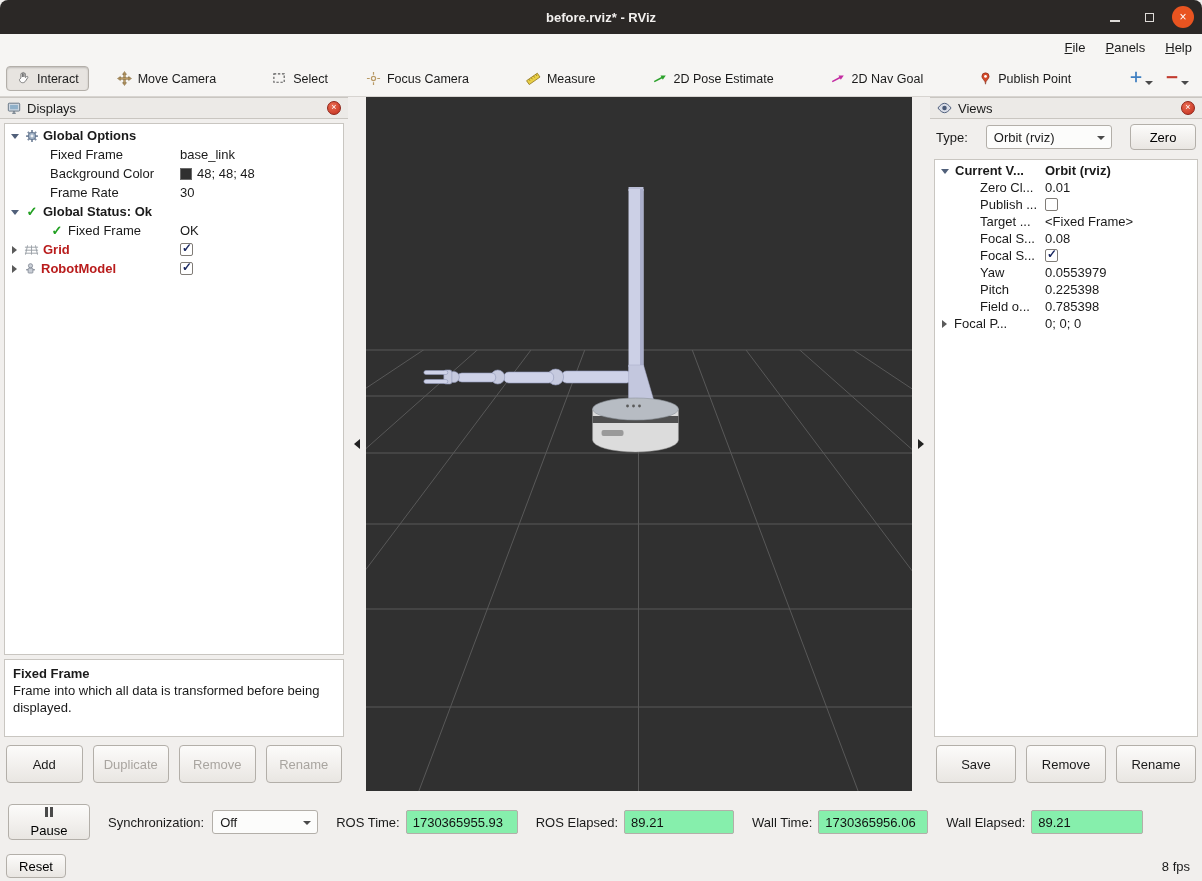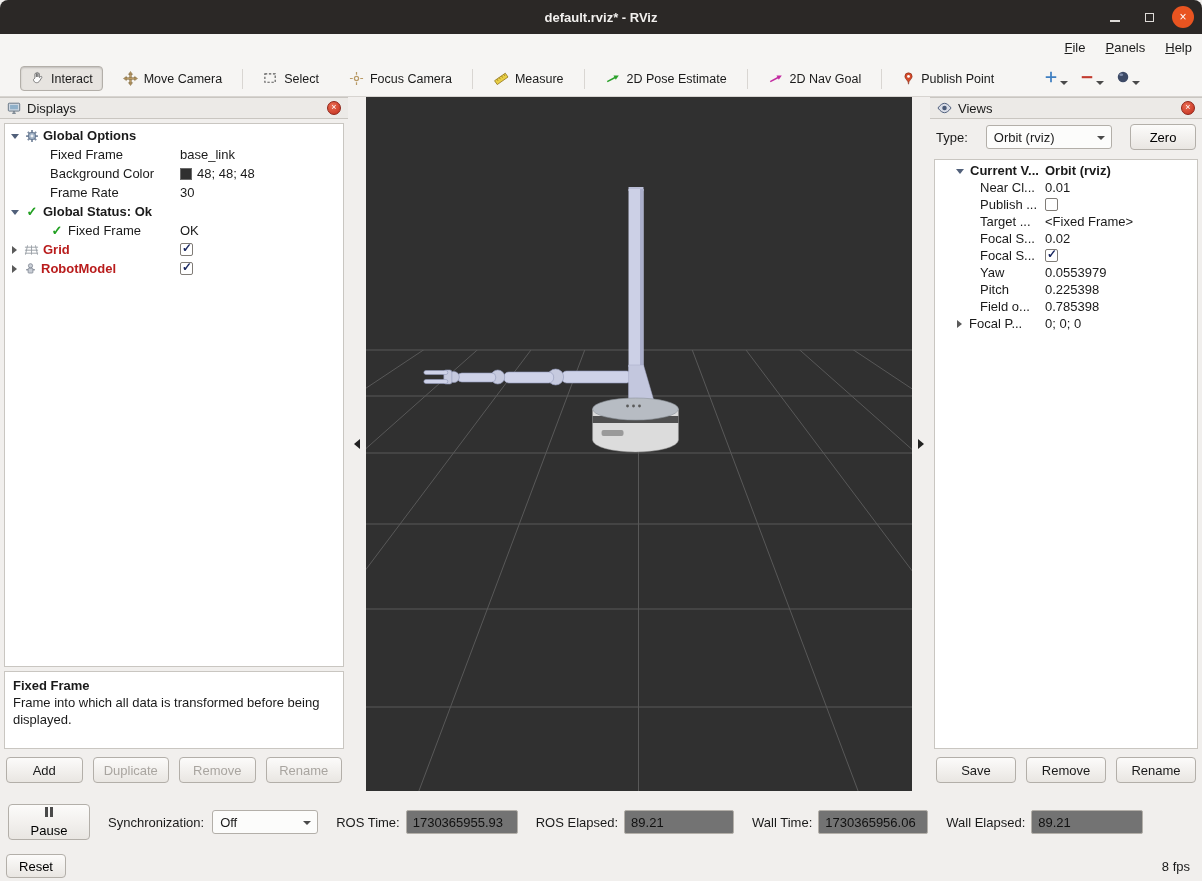--- a/index.html
+++ b/index.html
@@ -17,21 +17,21 @@
   .winbtn .max-box { width:9px; height:9px; border:1.5px solid #dedbd8; }
   .winbtn.close { background:#e95420; border-radius:50%; color:#fff; font-size:12px; line-height:1; }
 
   
   .menubar { height:27px; background:#f6f5f3; display:flex; align-items:center; padding-left:8px; flex:0 0 auto;justify-content:flex-end; }
   .menu-item { display:inline-block; padding:4px 10px; font-size:13px; }
   .menu-item::first-letter { text-decoration:underline; }
 
   
   .toolbar { height:36px; background:#f6f5f3; border-bottom:1px solid #d7d4d0; display:flex;
-             align-items:center; padding:0 20px; gap:10px; flex:0 0 auto; }
+             align-items:center; padding:0 6px; gap:18px; flex:0 0 auto; }
   .tool { display:flex; align-items:center; gap:6px; padding:4px 9px; border:1px solid transparent;
           border-radius:4px; font-size:12.5px; white-space:nowrap; background:transparent; }
   .tool.active { background:#e7e4e0; border-color:#b3afa9; box-shadow:inset 0 1px 2px rgba(0,0,0,.18); }
   .vsep { width:1px; height:20px; background:#d9d6d2; }
   .icon-cluster { display:flex; align-items:center; gap:8px; margin-left:28px; }
   .icon-btn { display:flex; align-items:flex-end; gap:2px; padding:2px; }
   .dd-caret { width:0; height:0; border-left:4px solid transparent; border-right:4px solid transparent;
               border-top:4px solid #4a4a4a; margin-bottom:2px; }
 
   
@@ -52,42 +52,42 @@
             color:#fff; font-size:9px; line-height:11px; text-align:center; }
   .pclose::after { content:"×"; }
 
   .white-box { background:#fff; border:1px solid #c9c6c1; }
   .tree { margin:4px; flex:1 1 auto; overflow:hidden; padding-top:2px; min-height:0; }
 
   .trow { display:flex; height:19px; align-items:center; }
   .trow-sm { height:17px; }
   .tname { display:flex; align-items:center; gap:4px; white-space:nowrap; overflow:hidden; flex:0 0 auto; }
   .d-name { width:170px; padding-left:4px; }
-  .v-name { width:105px; padding-left:19px; }
+  .v-name { width:105px; padding-left:4px; }
   .tval { flex:1; display:flex; align-items:center; gap:5px; padding-left:5px; white-space:nowrap; overflow:hidden; }
   .bold { font-weight:bold; }
   .disp-blue { color:#b91c1c; font-weight:bold; }
   .ind-child { padding-left:45px; }
   .ind-child-icon { padding-left:45px; }
   .ind-sub { }
 
   .exp { flex:0 0 auto; width:0; height:0; }
   .exp-down { border-top:5px solid #51607a; border-left:4px solid transparent; border-right:4px solid transparent; margin:2px 2px 0 2px; }
   .exp-right { border-left:5px solid #5a5a5a; border-top:4px solid transparent; border-bottom:4px solid transparent; margin:0 3px; }
 
   .cb { width:13px; height:13px; background:#fff; border:1px solid #807c77; border-radius:2px; position:relative; flex:0 0 auto; }
   .cb.checked::after { content:"✓"; position:absolute; left:1px; top:-3px; font-size:12px; font-weight:bold; color:#17255f; }
   .swatch { width:12px; height:12px; background:#303030; border:1px solid #6a6a6a; flex:0 0 auto; }
   .check-icon { color:#22a022; font-weight:bold; font-size:13px; width:14px; text-align:center; flex:0 0 auto; }
   .check-icon::after { content:"✓"; }
   .ticon { display:flex; align-items:center; flex:0 0 auto; }
 
   .help-box { margin:0 4px 4px 4px; height:78px; padding:6px 8px; line-height:1.3; font-size:13px; flex:0 0 auto; }
   .btn-row { display:flex; gap:10px; padding:4px 6px 8px 6px; flex:0 0 auto; }
-  button.std { flex:1; height:26px; background:linear-gradient(#fcfbfa,#e9e6e2); border:1px solid #b3afa9;
+  button.std { flex:1; height:38px; background:linear-gradient(#fcfbfa,#e9e6e2); border:1px solid #b3afa9;
                border-radius:4px; font-family:inherit; font-size:13px; color:#1a1a1a; }
   button.std.disabled { color:#a9a5a0; }
 
   
   .type-row { display:flex; align-items:center; gap:18px; padding:5px 6px; flex:0 0 auto; }
   .combo { height:24px; background:#fcfcfb; border:1px solid #b3afa9; border-radius:3px;
            display:flex; align-items:center; padding:0 22px 0 7px; position:relative; font-size:13px; }
   .combo .dd-caret { position:absolute; right:6px; top:10px; }
   .combo-type { width:130px; }
   .btn-zero { flex:0 0 auto; width:66px; height:26px; background:linear-gradient(#fcfbfa,#e9e6e2);
@@ -100,37 +100,37 @@
   
   .time-panel { flex:0 0 auto; height:62px; display:flex; flex-direction:column; background:#f1efed; }
   .time-controls { display:flex; align-items:center; padding:5px 8px; gap:6px; flex:1; }
   .btn-pause { width:82px; height:36px; background:linear-gradient(#fcfbfa,#e9e6e2); border:1px solid #b3afa9;
                border-radius:4px; display:flex; align-items:center; justify-content:center; gap:6px;
                font-family:inherit; font-size:13px;flex-direction:column; }
   .pause-bars { display:flex; gap:2px; }
   .pause-bars i { display:block; width:3px; height:10px; background:#4a4a4a; }
   .tlabel { white-space:nowrap; margin-left:12px; }
   .tfield { height:24px; border:1px solid #b3afa9; border-radius:2px; padding:0 6px; font-family:inherit;
-            font-size:13px; background:#737373; color:#111; }
+            font-size:13px; background:#86efac; color:#111; }
   .combo-sync { width:106px; margin-left:2px; }
 
   
   .statusbar { flex:0 0 auto; height:28px; display:flex; align-items:center; justify-content:space-between;
                padding:0 12px 2px 6px; background:#f1efed; }
   .btn-reset { width:60px; height:24px; background:linear-gradient(#fcfbfa,#e9e6e2); border:1px solid #b3afa9;
                border-radius:4px; font-family:inherit; font-size:13px; }
   .fps { font-size:13px; }
 </style>
 </head>
 <body>
 
 <div class="app">
 
   <div class="titlebar">
-    <div class="title">default.rviz* - RViz</div>
+    <div class="title">before.rviz* - RViz</div>
     <div class="winbtns">
       <div class="winbtn">
           <span class="min-bar"></span>
         </div>
       <div class="winbtn">
           <span class="max-box"></span>
         </div>
       <div class="winbtn close">×</div>
     </div>
   </div>
@@ -446,21 +446,21 @@
       <div class="white-box tree">
         <div class="trow trow-sm">
           <span class="tname v-name bold">
             <span class="exp exp-down"></span>
             <span>Current V...</span>
           </span>
           <span class="tval bold">Orbit (rviz)</span>
         </div>
         <div class="trow trow-sm">
           <span class="tname v-name ind-child">
-              <span>Near Cl...</span>
+              <span>Zero Cl...</span>
             </span>
           <span class="tval">0.01</span>
         </div>
         <div class="trow trow-sm">
           <span class="tname v-name ind-child">
               <span>Publish ...</span>
             </span>
           <span class="tval">
               <span class="cb"></span>
             </span>
@@ -468,21 +468,21 @@
         <div class="trow trow-sm">
           <span class="tname v-name ind-child">
               <span>Target ...</span>
             </span>
           <span class="tval">&lt;Fixed Frame&gt;</span>
         </div>
         <div class="trow trow-sm">
           <span class="tname v-name ind-child">
               <span>Focal S...</span>
             </span>
-          <span class="tval">0.02</span>
+          <span class="tval">0.08</span>
         </div>
         <div class="trow trow-sm">
           <span class="tname v-name ind-child">
               <span>Focal S...</span>
             </span>
           <span class="tval">
               <span class="cb checked"></span>
             </span>
         </div>
         <div class="trow trow-sm">

